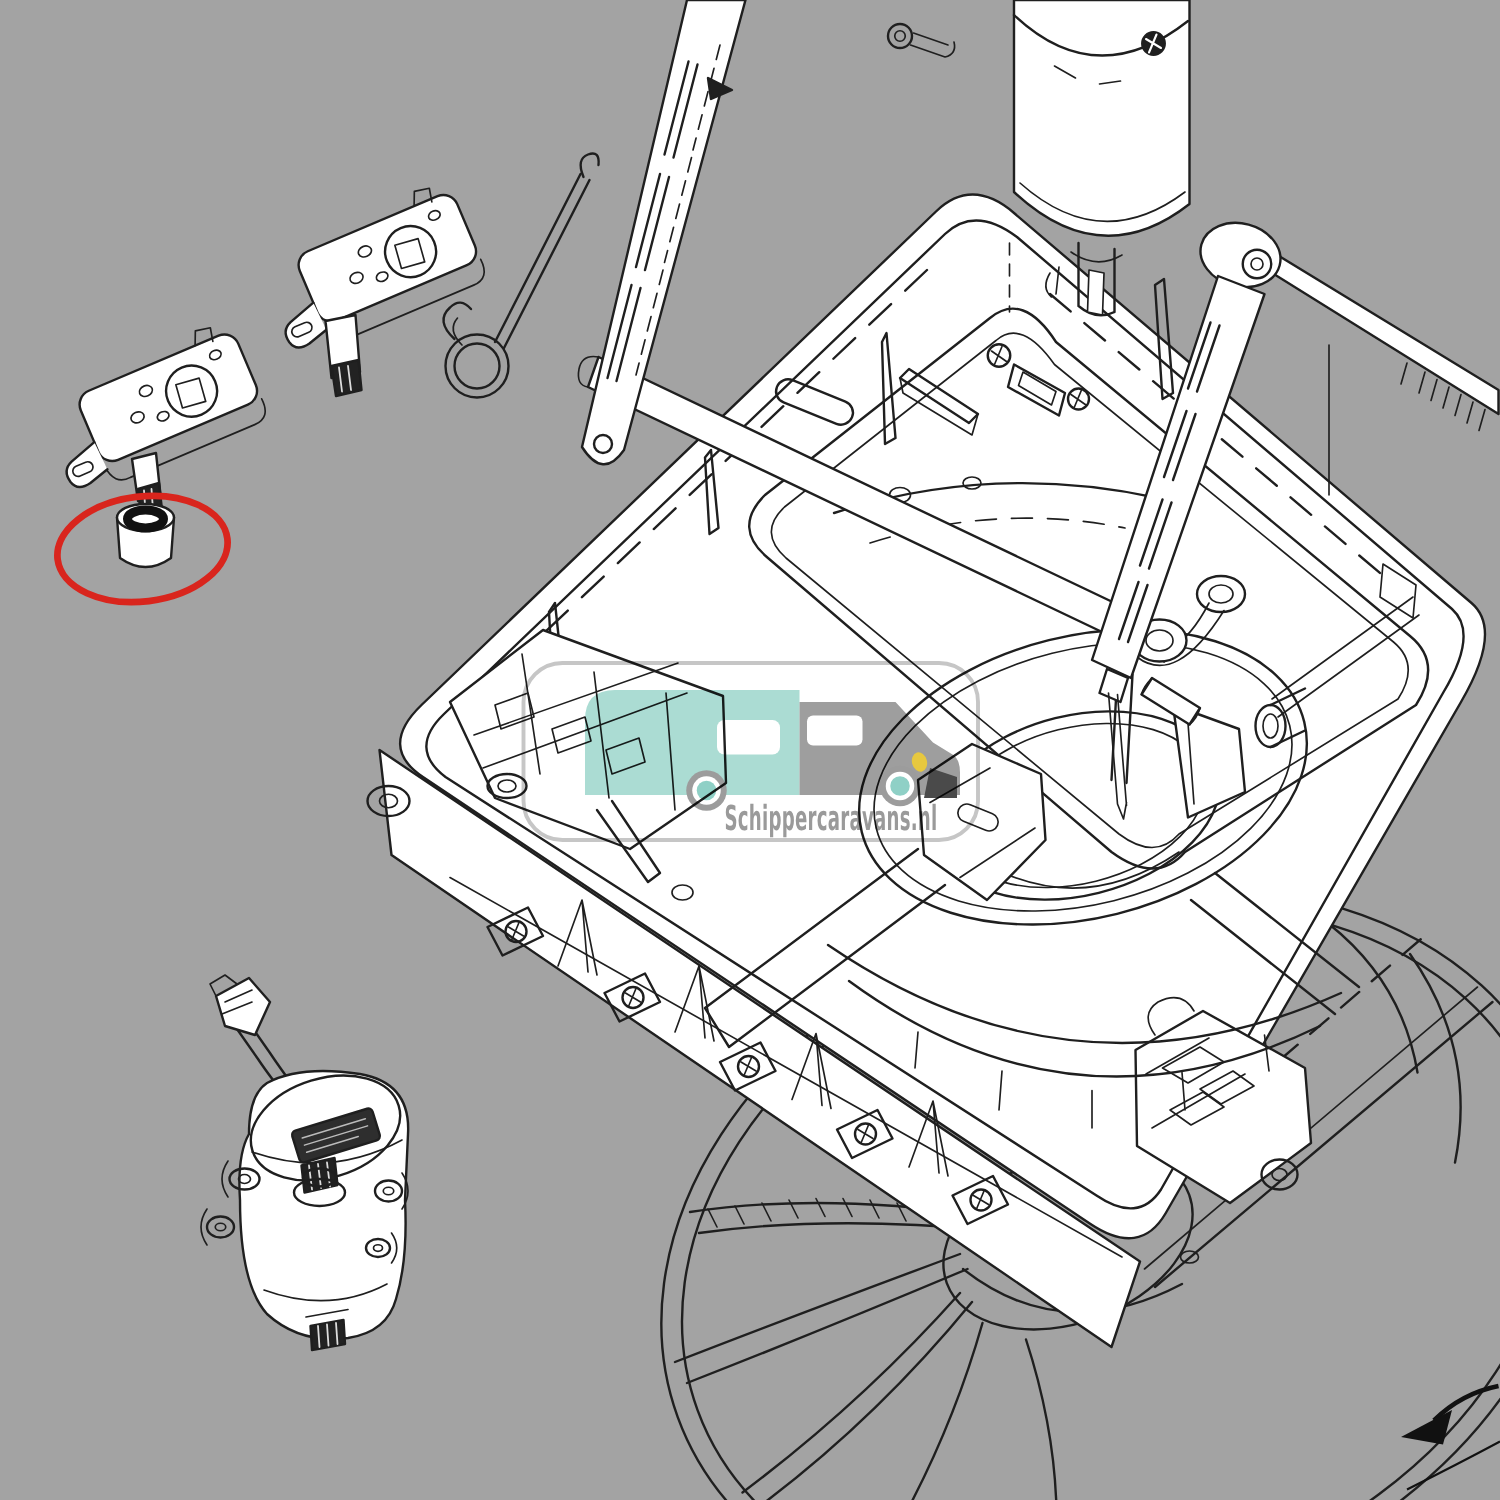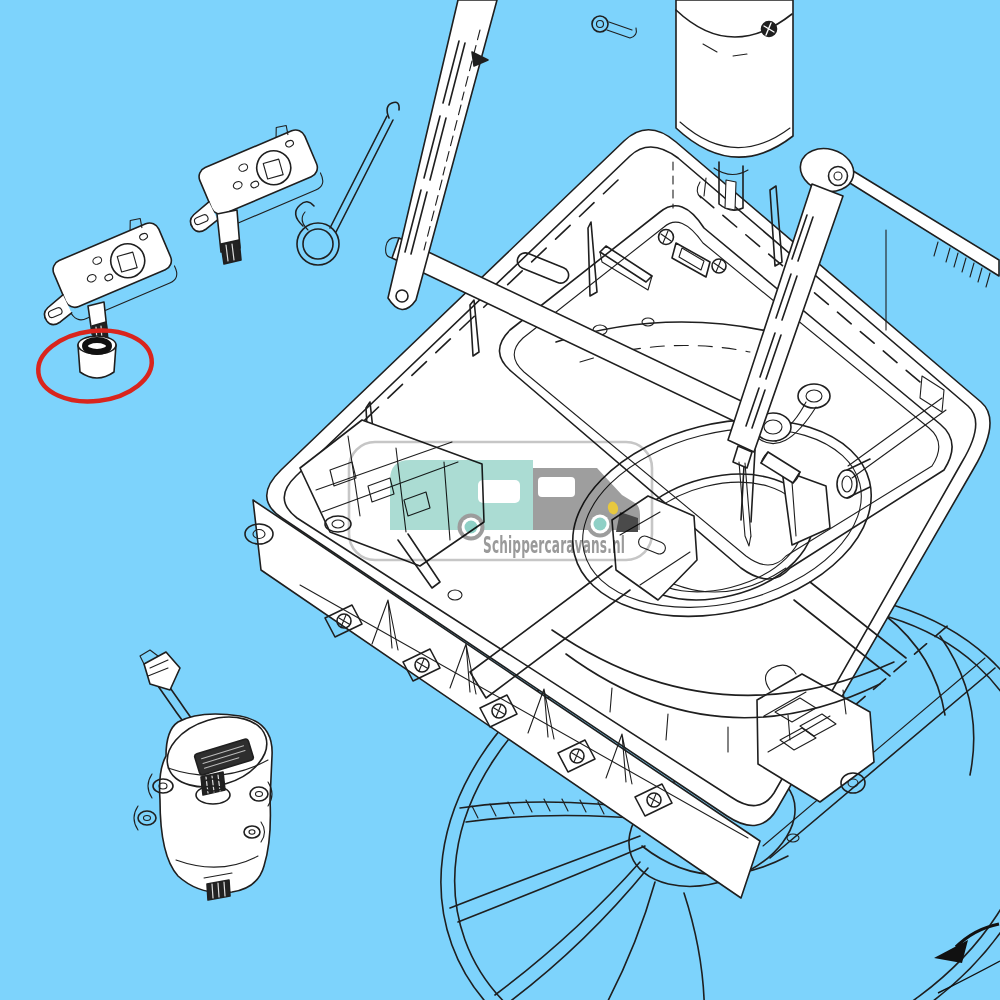--- a/index.html
+++ b/index.html
@@ -1,16 +1,16 @@
 <!DOCTYPE html>
 <html><head>
 <meta charset="utf-8">
 <style>
   html,body{margin:0;padding:0;background:#ffffff;}
-  .canvas{position:relative;width:1000px;height:1000px;background:#7dd3fc;overflow:hidden;
+  .canvas{position:relative;width:1000px;height:1000px;background:#a3a3a3;overflow:hidden;
           font-family:"DejaVu Sans", sans-serif;}
   svg{position:absolute;left:0;top:0;}
   .lines{fill:none;stroke:#1f1f1f;stroke-width:1.6;stroke-linecap:round;stroke-linejoin:round;}
   .thin{stroke-width:1.1;}
   .wm{mix-blend-mode:multiply;}
   .wm-text{font-family:"DejaVu Sans", sans-serif;font-weight:bold;font-size:23px;letter-spacing:.3px;}
 </style>
 </head>
 <body>
 

